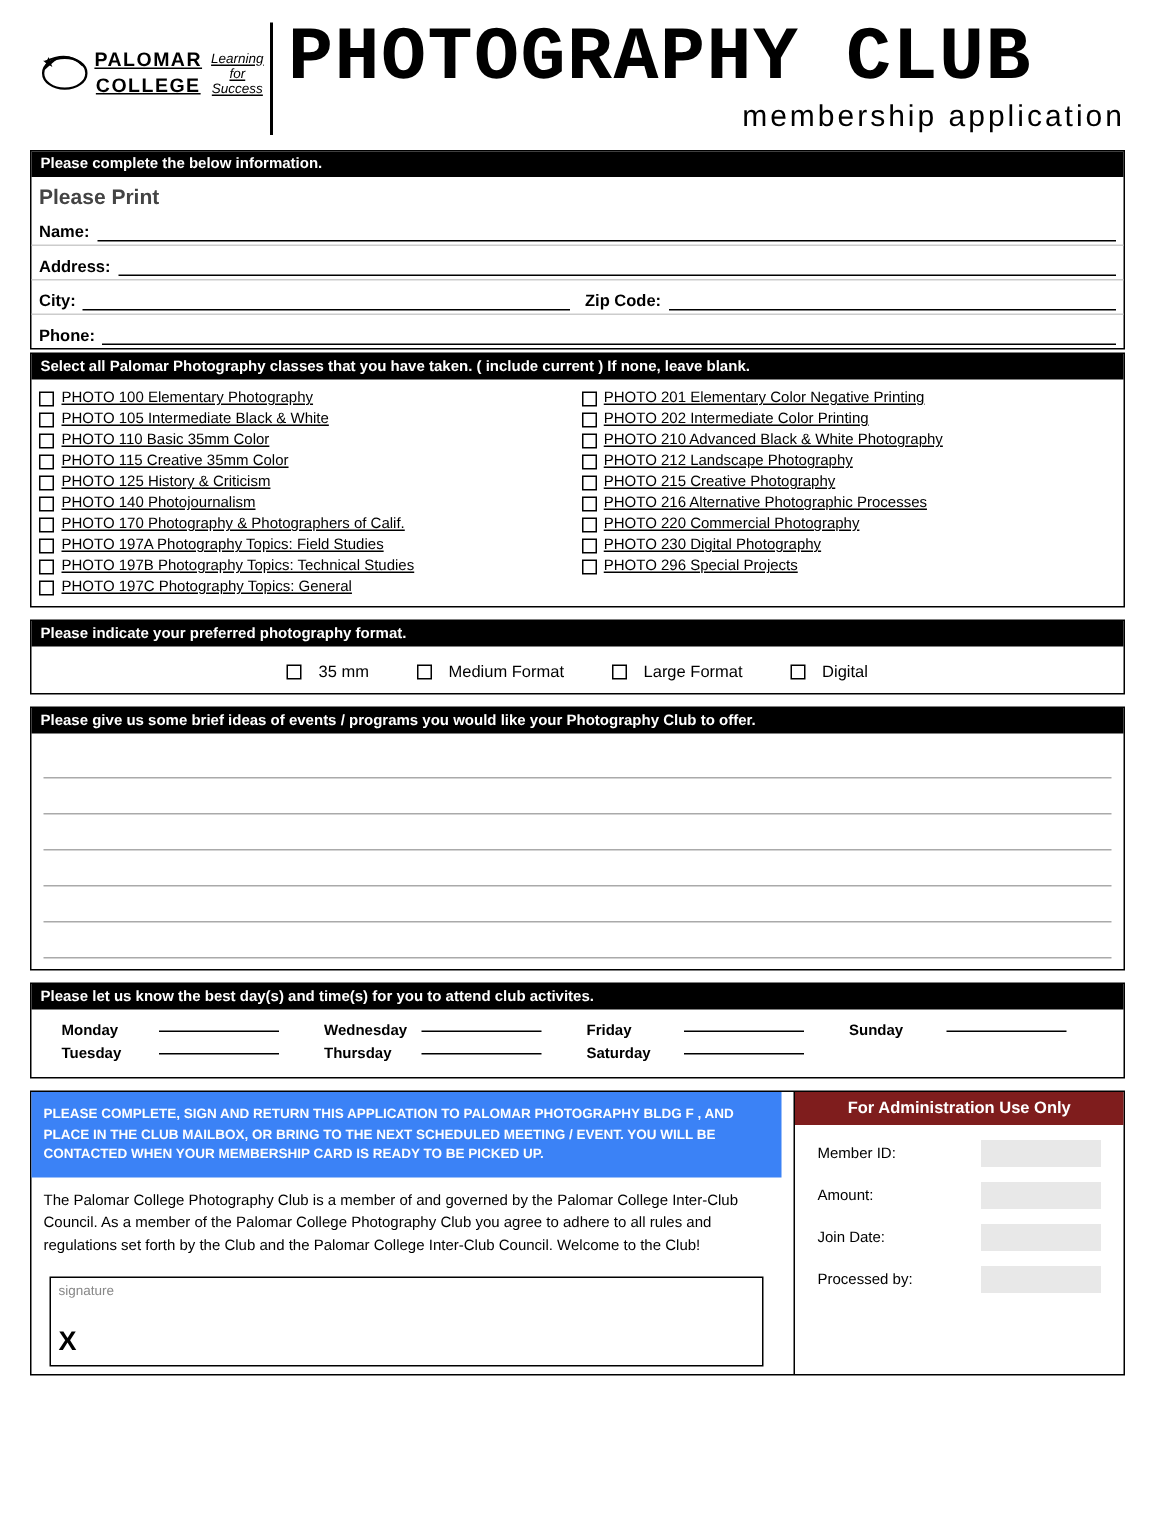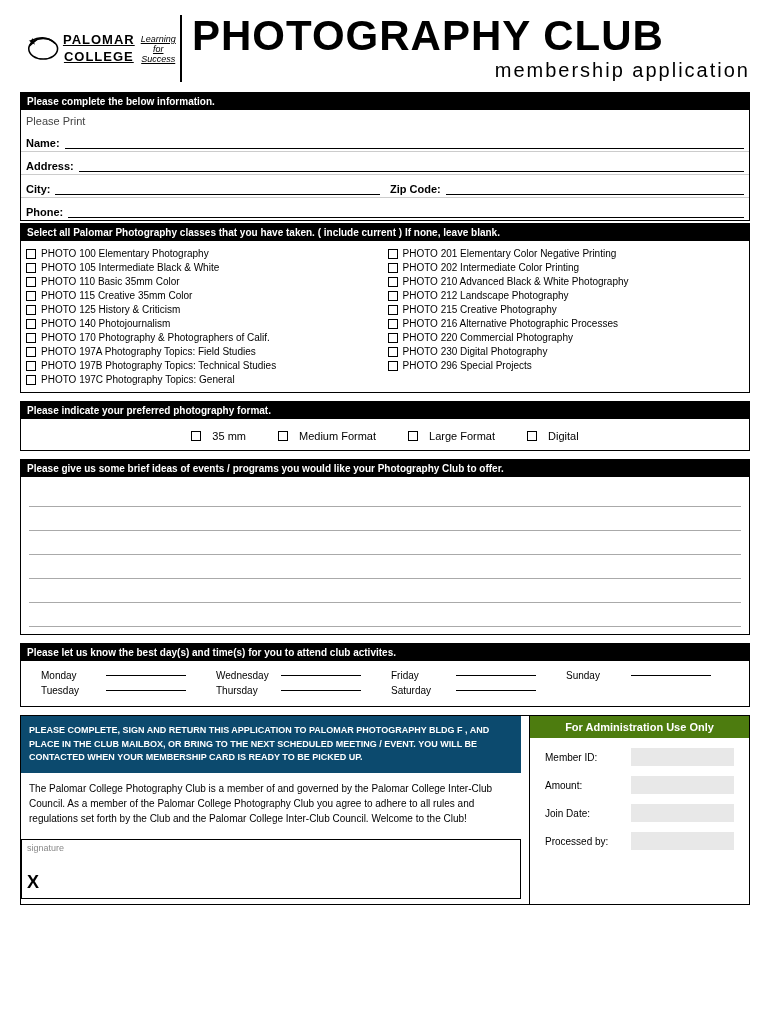--- a/index.html
+++ b/index.html
@@ -46,25 +46,25 @@
       height: 55px;
       position: relative;
       margin-bottom: 2px;
     }
     .title-area {
       flex: 1;
       padding-left: 10px;
       border-left: 2px solid #000;
     }
     .main-title {
-      font-size: 42px;
+      font-size: 50px;
       font-weight: 900;
       letter-spacing: 1px;
       line-height: 1;
-      font-family: Liberation Sans, sans-serif;
+      font-family: Liberation Mono, monospace;
     }
     .sub-title {
       font-size: 20px;
       font-weight: 400;
       letter-spacing: 2px;
       text-align: right;
       margin-top: 2px;
     }
 
     
@@ -76,23 +76,24 @@
       font-weight: bold;
       margin-bottom: 3px;
     }
 
     
     .form-section {
       border: 1.5px solid #000;
       margin-bottom: 2px;
     }
     .please-print {
-      font-size: 11px;
+      font-size: 14px;
       padding: 2px 5px;
       color: #444;
+      font-weight: bold;
     }
 
     .form-row {
       display: flex;
       align-items: flex-end;
       padding: 4px 5px 2px 5px;
       border-bottom: 1px solid #ccc;
     }
     .form-row:last-child { border-bottom: none; }
     .form-label {
@@ -122,20 +123,21 @@
 
     
     .classes-section {
       border: 1.5px solid #000;
       margin-bottom: 8px;
     }
     .classes-grid {
       display: flex;
       padding: 4px 5px;
       gap: 5px;
+      text-decoration: underline;
     }
     .classes-col {
       flex: 1;
     }
     .class-item {
       display: flex;
       align-items: center;
       margin-bottom: 3px;
       font-size: 10px;
     }
@@ -192,20 +194,21 @@
     .days-row {
       display: flex;
       align-items: center;
       margin-bottom: 4px;
       gap: 0;
     }
     .day-item {
       display: flex;
       align-items: center;
       margin-right: 30px;
+      font-weight: bold;
     }
     .day-label {
       font-size: 10px;
       margin-right: 5px;
       width: 60px;
     }
     .day-line {
       width: 80px;
       border-bottom: 1px solid #000;
     }
@@ -215,37 +218,37 @@
       display: flex;
       gap: 8px;
       border: 1.5px solid #000;
     }
     .bottom-left {
       flex: 1;
       display: flex;
       flex-direction: column;
     }
     .instructions-box {
-      background: #0c4a6e;
+      background: #3b82f6;
       color: #fff;
       padding: 8px;
       font-size: 9px;
       font-weight: bold;
       line-height: 1.5;
       text-transform: uppercase;
     }
     .membership-text {
       padding: 8px;
       font-size: 10px;
       line-height: 1.5;
       color: #000;
     }
     .signature-box {
       border: 1px solid #000;
-      margin: 5px 0;
+      margin: 5px 12px;
       padding: 5px;
       height: 60px;
       position: relative;
     }
     .sig-label {
       font-size: 9px;
       color: #888;
       position: absolute;
       top: 3px;
       left: 5px;
@@ -256,38 +259,38 @@
       position: absolute;
       bottom: 5px;
       left: 5px;
     }
     .bottom-right {
       width: 220px;
       border-left: 1.5px solid #000;
       flex-shrink: 0;
     }
     .admin-header {
-      background: #4d7c0f;
+      background: #7f1d1d;
       color: #fff;
       text-align: center;
       padding: 5px;
       font-size: 11px;
       font-weight: bold;
     }
     .admin-fields {
       padding: 10px 15px;
     }
     .admin-row {
       display: flex;
       align-items: center;
       margin-bottom: 10px;
     }
     .admin-label {
       font-size: 10px;
-      width: 86px;
+      width: 109px;
       flex-shrink: 0;
     }
     .admin-input {
       flex: 1;
       height: 18px;
       background: #e8e8e8;
       border: none;
     }
   </style>
 </head>

